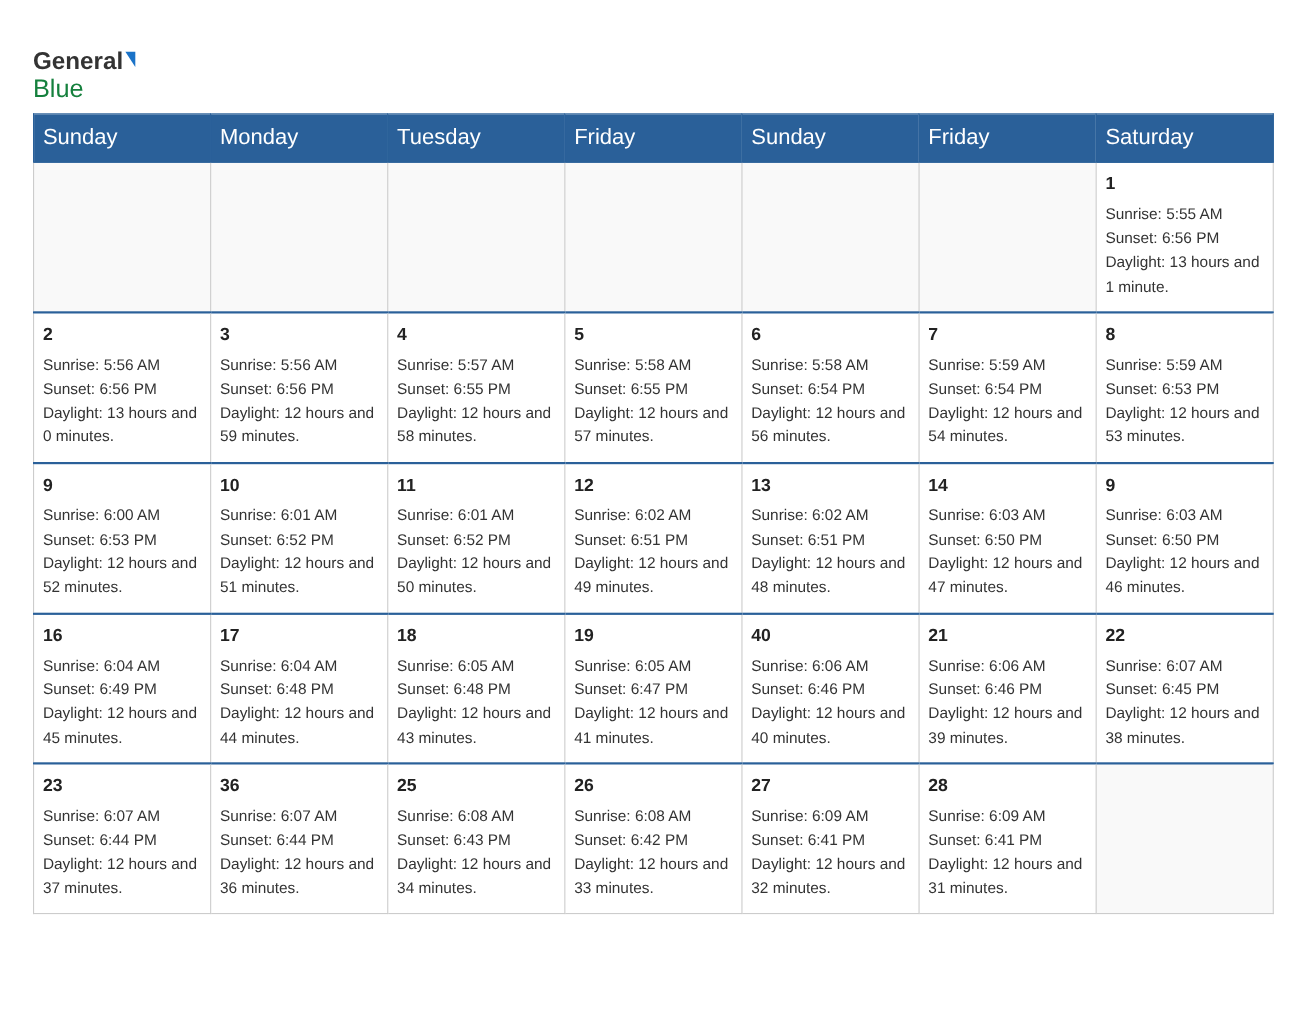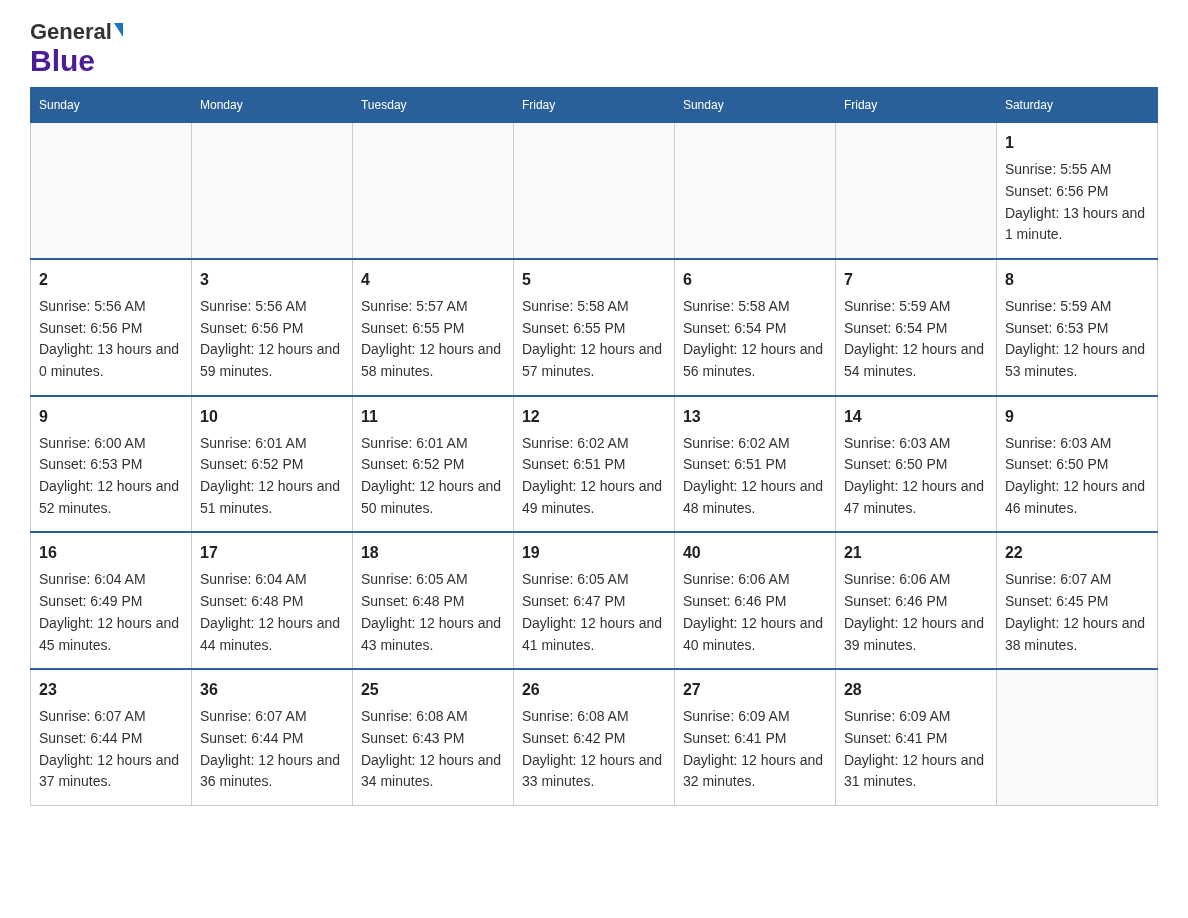--- a/index.html
+++ b/index.html
@@ -20,20 +20,21 @@
     .logo {
       display: flex;
       flex-direction: column;
       align-items: flex-start;
     }
     .logo-text {
       font-size: 22px;
       font-weight: bold;
       color: #333;
       line-height: 1.1;
+      margin-top: 24px;
     }
     .logo-text span {
       color: #1a73c8;
     }
     .title-section {
       text-align: right;
     }
     .month-title {
       font-size: 52px;
       font-weight: bold;
@@ -47,21 +48,21 @@
     }
     .calendar-table {
       width: 100%;
       border-collapse: collapse;
       margin-top: 10px;
     }
     .calendar-table th {
       background-color: #2a6099;
       color: #fff;
       padding: 10px 8px;
-      font-size: 12px;
+      font-size: 20px;
       font-weight: normal;
       text-align: left;
       border: 1px solid #2a6099;
     }
     .calendar-table td {
       vertical-align: top;
       padding: 8px 8px 12px 8px;
       border: 1px solid #ccc;
       width: 14.285%;
       min-height: 110px;
@@ -86,21 +87,21 @@
     }
     .row-border td {
       border-top: 2px solid #2a6099;
     }
   </style>
 </head>
 <body>
 
 <div class="header">
   <div class="logo">
-    <div class="logo-text">General<span style="display:inline-block;width:0;height:0;border-left:9px solid transparent;border-top:14px solid #1a73c8;margin-left:2px;vertical-align:middle;position:relative;top:-3px;"></span><br><span style="color:#4c1d95;font-size:30px;font-weight:bold;">Blue</span></div>
+    <div class="logo-text">General<span style="display:inline-block;width:0;height:0;border-left:9px solid transparent;border-top:14px solid #1a73c8;margin-left:2px;vertical-align:middle;position:relative;top:-3px;"></span><br><span style="color:#15803d;font-size:23px;font-weight:normal;">Blue</span></div>
   </div>
   <div class="title-section">
     <div class="month-title"></div>
     <div class="location-subtitle"></div>
   </div>
 </div>
 
 <table class="calendar-table">
   <thead>
     <tr>

